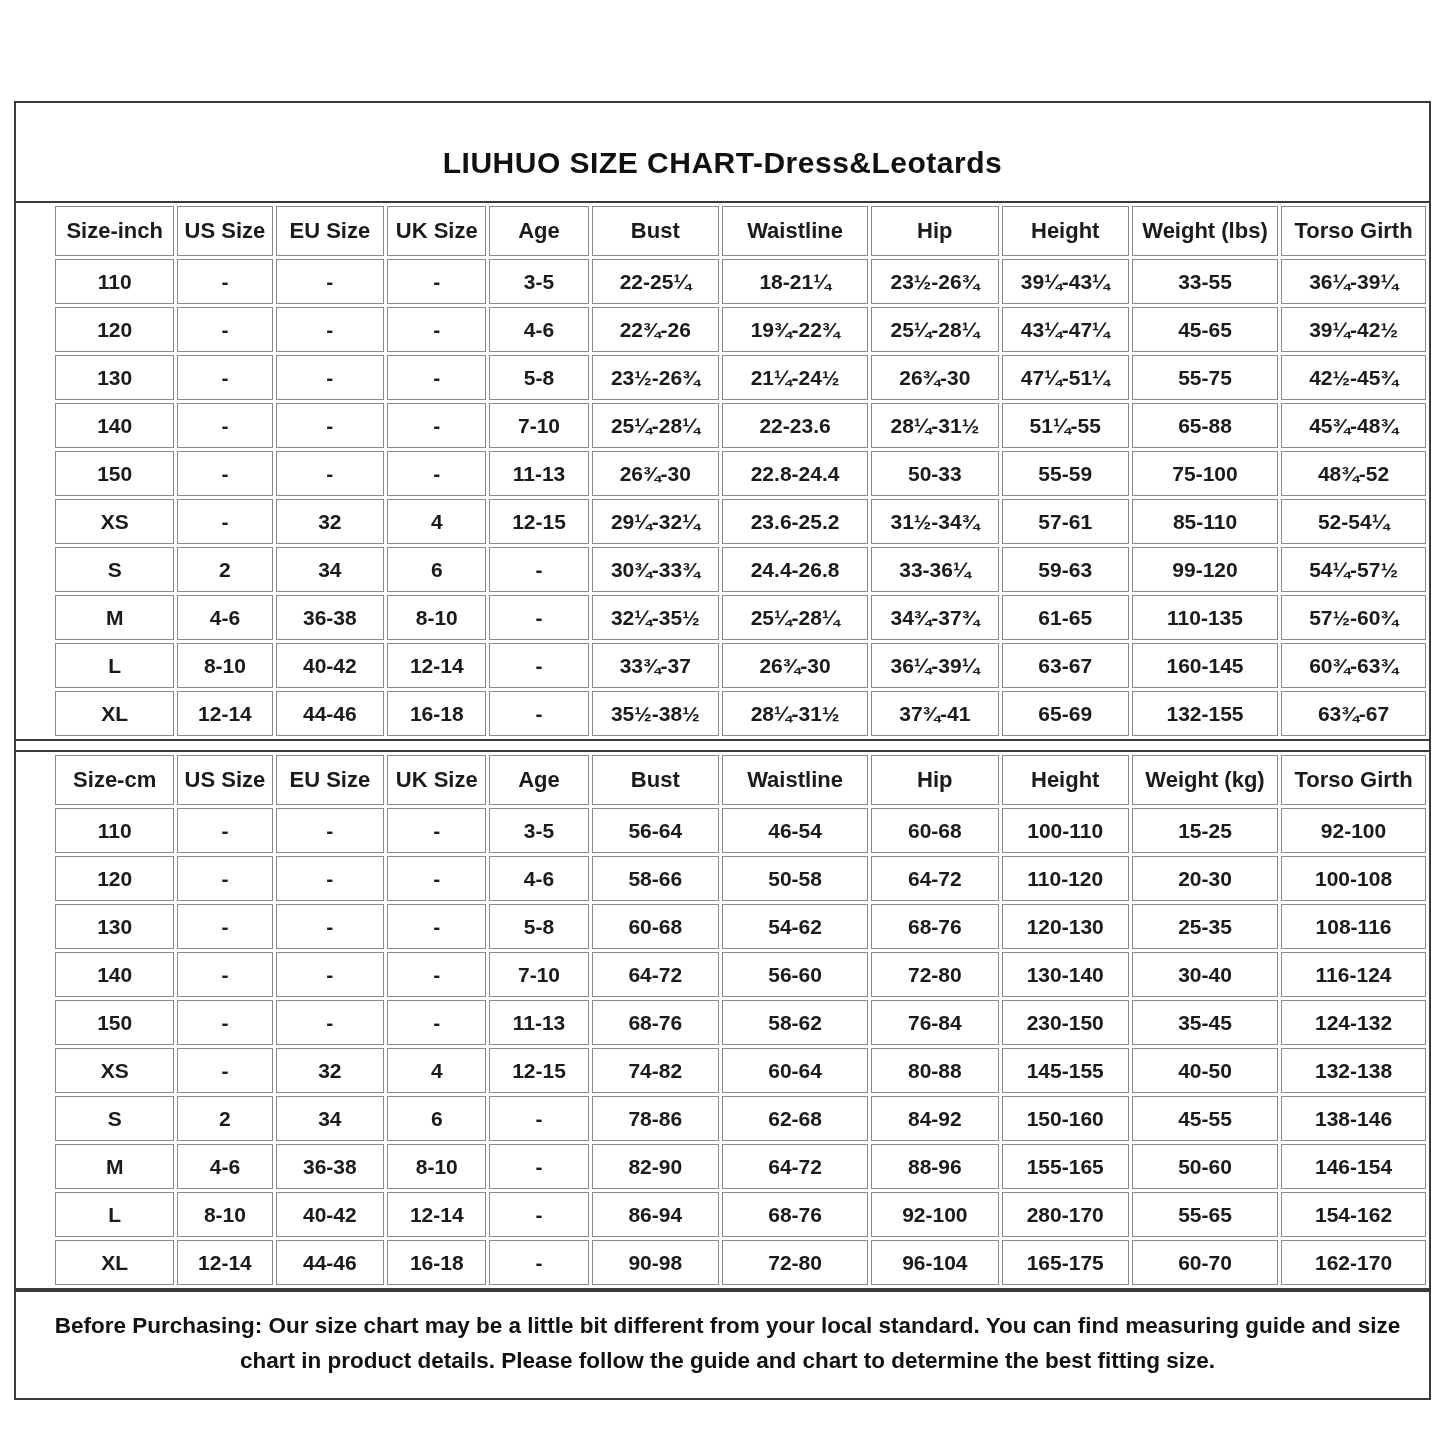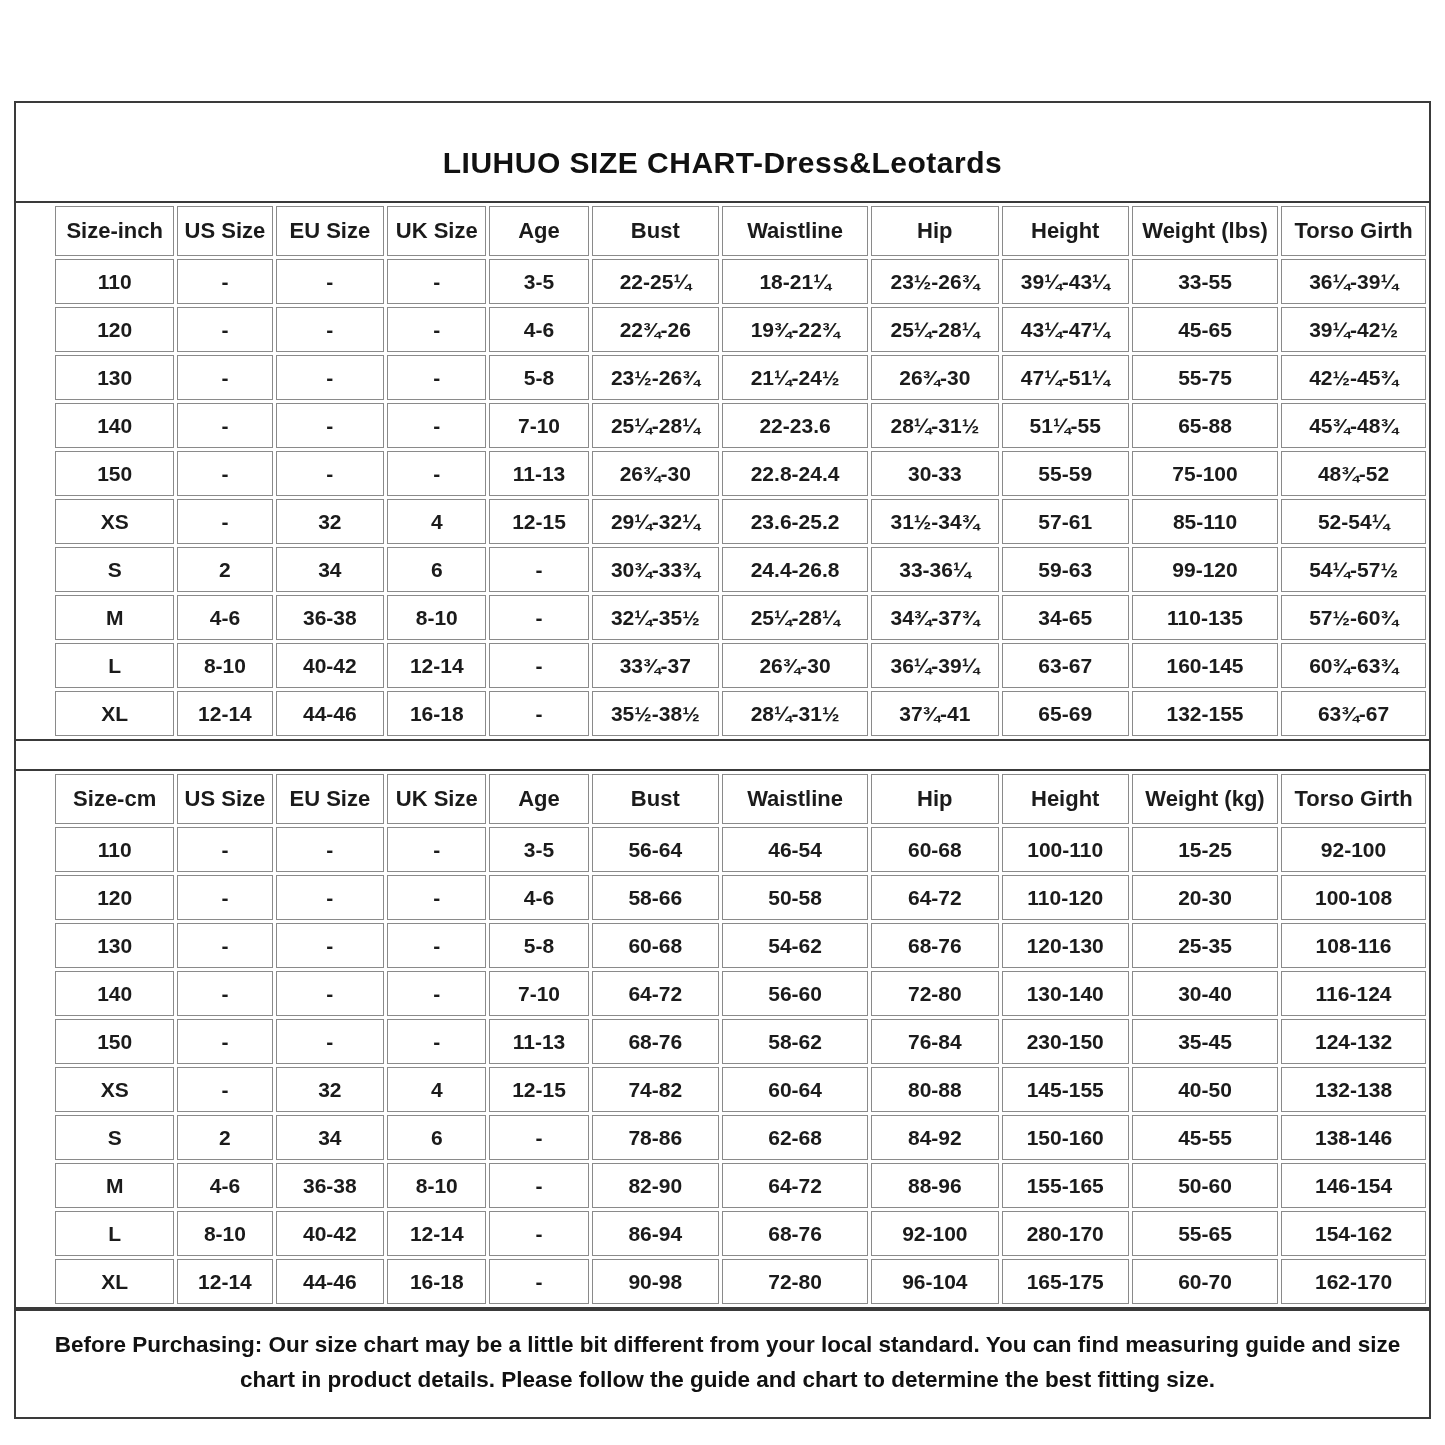--- a/index.html
+++ b/index.html
@@ -33,21 +33,21 @@
   table.size-table {
     width: 100%;
     table-layout: fixed;
     border-collapse: separate;
     border-spacing: 3px;
     border-top: 2px solid #3a3a3a;
     border-bottom: 2px solid #3a3a3a;
     padding-left: 36px;
   }
   table.size-table.second {
-    margin-top: 28px;
+    margin-top: 9px;
   }
   .size-table th, .size-table td {
     border: 1px solid #8a8a8a;
     background: #ffffff;
     text-align: center;
     vertical-align: middle;
     color: #1b1b1b;
     font-weight: 700;
     overflow: hidden;
     white-space: nowrap;
@@ -160,21 +160,21 @@
             <td>45¾-48¾</td>
           </tr>
           <tr>
             <td>150</td>
             <td>-</td>
             <td>-</td>
             <td>-</td>
             <td>11-13</td>
             <td>26¾-30</td>
             <td>22.8-24.4</td>
-            <td>30-33</td>
+            <td>50-33</td>
             <td>55-59</td>
             <td>75-100</td>
             <td>48¾-52</td>
           </tr>
           <tr>
             <td>XS</td>
             <td>-</td>
             <td>32</td>
             <td>4</td>
             <td>12-15</td>
@@ -200,21 +200,21 @@
           </tr>
           <tr>
             <td>M</td>
             <td>4-6</td>
             <td>36-38</td>
             <td>8-10</td>
             <td>-</td>
             <td>32¼-35½</td>
             <td>25¼-28¼</td>
             <td>34¾-37¾</td>
-            <td>34-65</td>
+            <td>61-65</td>
             <td>110-135</td>
             <td>57½-60¾</td>
           </tr>
           <tr>
             <td>L</td>
             <td>8-10</td>
             <td>40-42</td>
             <td>12-14</td>
             <td>-</td>
             <td>33¾-37</td>

